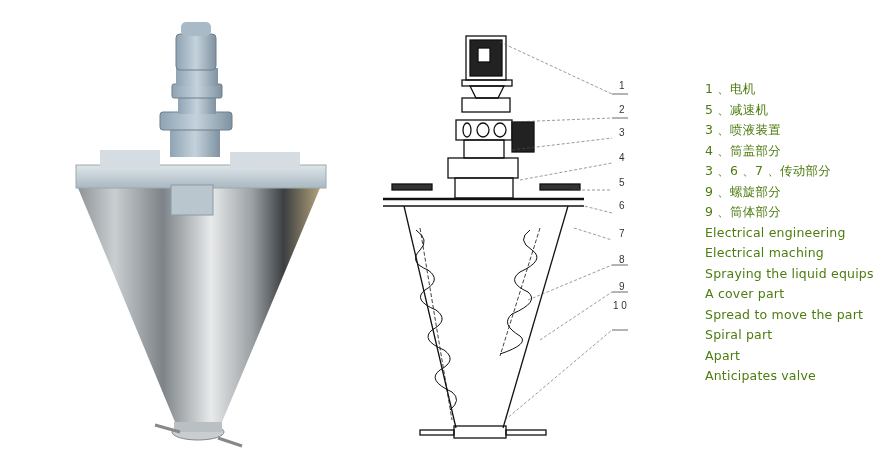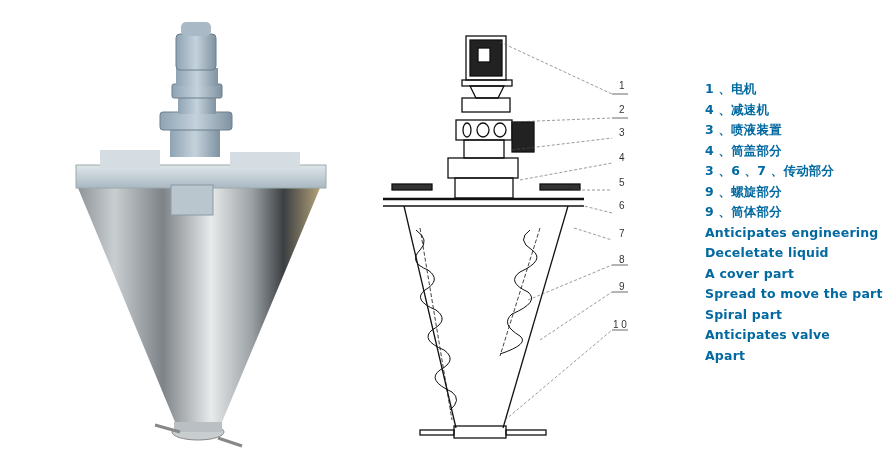--- a/index.html
+++ b/index.html
@@ -1,20 +1,20 @@
 <!DOCTYPE html>
 <html><head>
 <meta charset="utf-8">
 <style>
   html, body { margin:0; padding:0; background:#ffffff; }
   body { width:895px; height:470px; position:relative; overflow:hidden; font-family:"DejaVu Sans", sans-serif; }
   .photo { position:absolute; left:0; top:0; width:360px; height:470px; }
   .drawing { position:absolute; left:360px; top:0; width:340px; height:470px; }
   .legend { position:absolute; left:705px; top:79px; width:185px; }
-  .legend-row { height:20.5px; line-height:20.5px; font-size:12.5px; color:#0369a1; white-space:nowrap; letter-spacing:0.2px;font-weight:bold; }
+  .legend-row { height:20.5px; line-height:20.5px; font-size:12.5px; color:#4d7c0f; white-space:nowrap; letter-spacing:0.2px; }
   .callout { position:absolute; font-family:"Liberation Sans", sans-serif; font-size:10px; color:#333; }
 </style>
 </head>
 <body>
 
 <div class="photo">
   <svg width="360" height="470" viewBox="0 0 360 470">
     <defs>
       <linearGradient id="cone" x1="0" x2="1" y1="0" y2="0">
         <stop offset="0" stop-color="#8e9498"></stop>
@@ -120,31 +120,32 @@
 <div>
   <span class="callout" style="left:619px;top:80px">1</span>
   <span class="callout" style="left:619px;top:104px">2</span>
   <span class="callout" style="left:619px;top:127px">3</span>
   <span class="callout" style="left:619px;top:152px">4</span>
   <span class="callout" style="left:619px;top:177px">5</span>
   <span class="callout" style="left:619px;top:200px">6</span>
   <span class="callout" style="left:619px;top:228px">7</span>
   <span class="callout" style="left:619px;top:254px">8</span>
   <span class="callout" style="left:619px;top:281px">9</span>
-  <span class="callout" style="left:613px;top:319px">1 0</span>
+  <span class="callout" style="left:613px;top:300px">1 0</span>
 </div>
 
 <div class="legend">
   <div class="legend-row">1 、电机</div>
-  <div class="legend-row">4 、减速机</div>
+  <div class="legend-row">5 、减速机</div>
   <div class="legend-row">3 、喷液装置</div>
   <div class="legend-row">4 、筒盖部分</div>
   <div class="legend-row">3 、6 、7 、传动部分</div>
   <div class="legend-row">9 、螺旋部分</div>
   <div class="legend-row">9 、筒体部分</div>
-  <div class="legend-row">Anticipates engineering</div>
-  <div class="legend-row">Deceletate liquid</div>
+  <div class="legend-row">Electrical engineering</div>
+  <div class="legend-row">Electrical maching</div>
+  <div class="legend-row">Spraying the liquid equips</div>
   <div class="legend-row">A cover part</div>
   <div class="legend-row">Spread to move the part</div>
   <div class="legend-row">Spiral part</div>
+  <div class="legend-row">Apart</div>
   <div class="legend-row">Anticipates valve</div>
-  <div class="legend-row">Apart</div>
 </div>
 
 </body></html>

